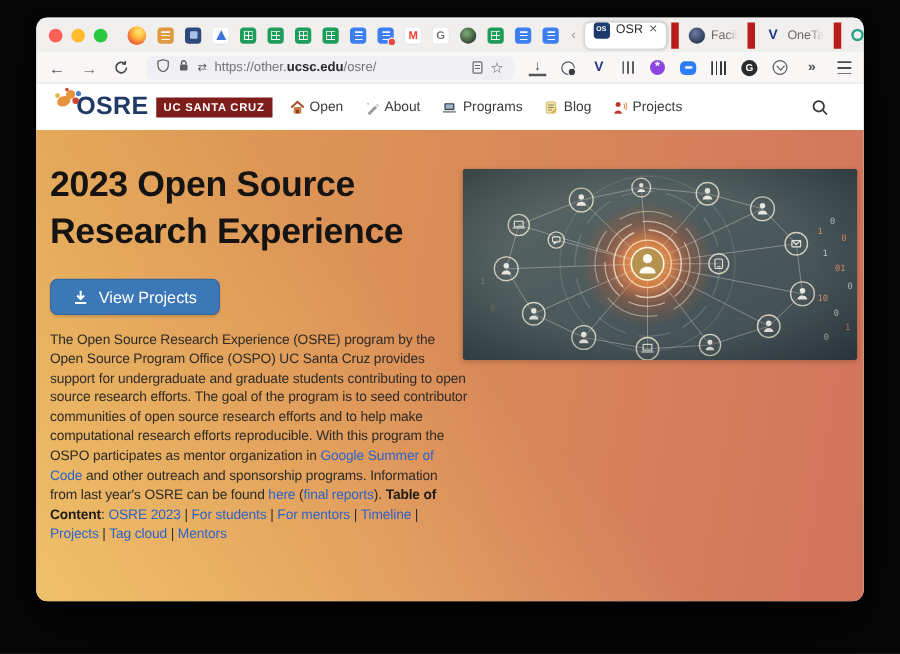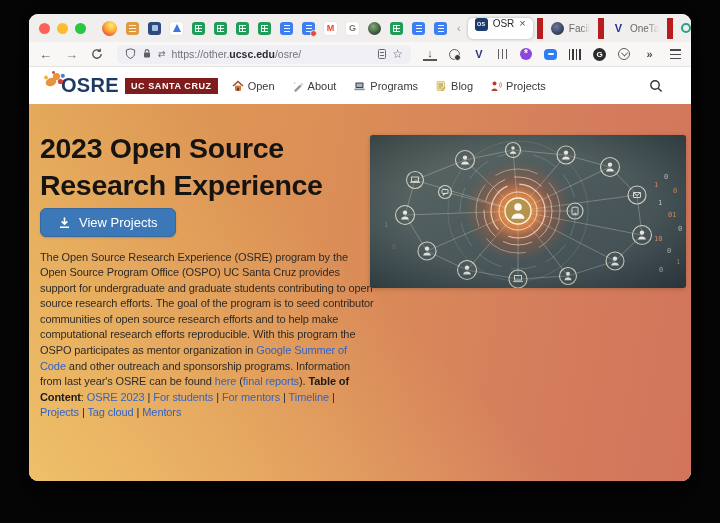--- a/index.html
+++ b/index.html
@@ -105,21 +105,21 @@
 
   
   .content{position:relative;height:377px;
     background:
       linear-gradient(45deg,rgba(252,222,122,.55),rgba(252,222,122,0) 52%),
       linear-gradient(100deg,#df9e54 0%,#dc9156 38%,#d57e5c 75%,#d1745b 100%);}
   .col-left{position:absolute;left:11px;top:26px;width:330px;}
   .h1{font-size:28.5px;line-height:1.29;font-weight:700;color:#161412;letter-spacing:-.3px;margin:0;}
   .subtitle{font-size:16.5px;line-height:2.0;color:#141210;margin:7px 0 0;width:324px;}
   .cta{display:inline-flex;align-items:center;gap:8px;background:#3c78b8;border:1px solid #35699f;
-    color:#fff;font-size:13px;font-weight:400;padding:6px 17px;border-radius:6px;margin-top:4px;
+    color:#fff;font-size:13px;font-weight:400;padding:6px 17px;border-radius:6px;margin-top:19px;
     box-shadow:0 1px 2px rgba(0,0,0,.15);cursor:pointer;font-family:"Liberation Sans",sans-serif;}
   .intro{margin-top:13px;font-size:11px;line-height:15.6px;color:#2e2a26;width:334px;letter-spacing:-.1px;}
   .intro a{color:#2f63c7;text-decoration:none;}
   .intro .b{font-weight:700;color:#1d1a17;}
   .heroimg{position:absolute;left:341px;top:31px;width:316px;height:153px;border-radius:3px;overflow:hidden;
     box-shadow:0 1px 4px rgba(60,30,10,.25);}
 </style>
 </head>
 <body>
 

